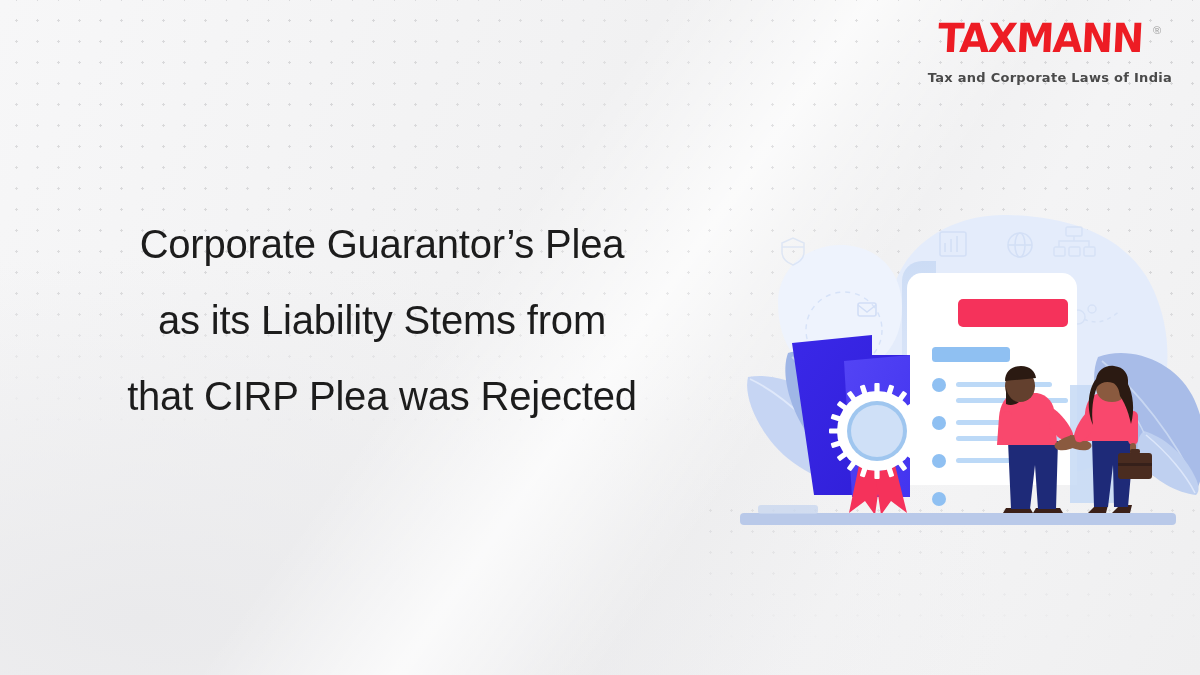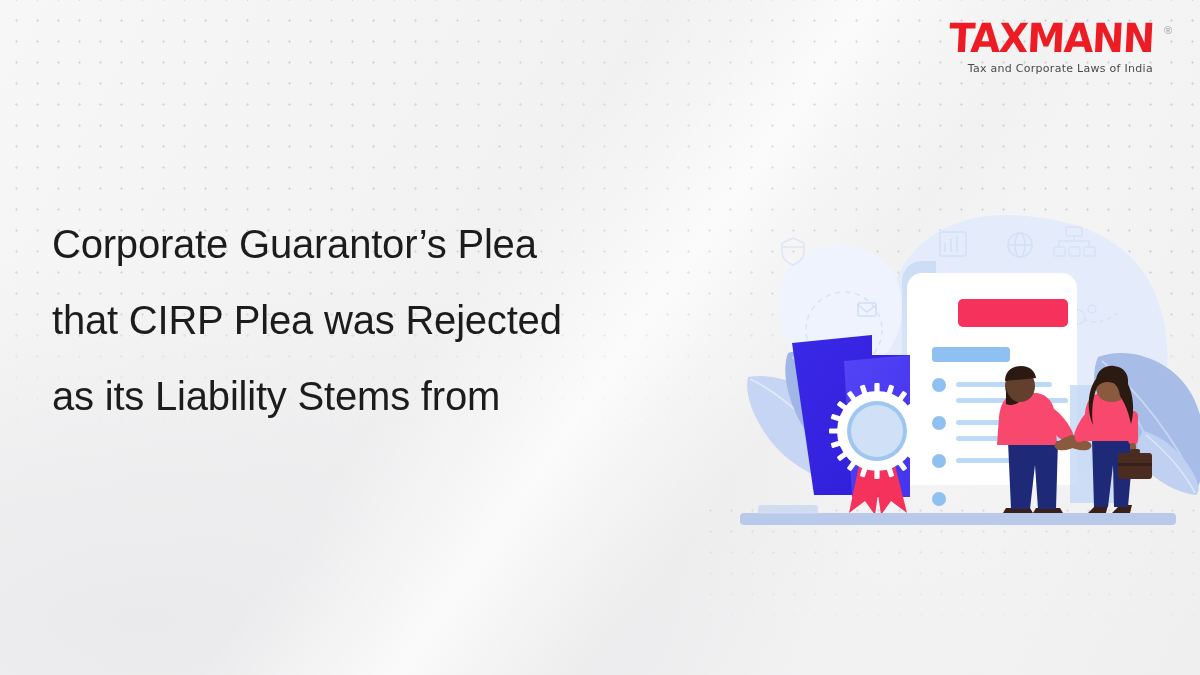--- a/index.html
+++ b/index.html
@@ -69,40 +69,40 @@
   }
   .logo-reg {
     position:absolute;
     right:-15px; top:-2px;
     font-size:11px;
     color:#9a9a9a;
     font-weight:normal;
     transform:skewX(3deg);
   }
   .logo-tag {
-    margin-top:5px;
+    margin-top:13px;
     font-family:"DejaVu Sans", sans-serif;
-    font-weight:normal;
-    font-size:11px;
+    font-weight:bold;
+    font-size:13px;
     letter-spacing:.28px;
     color:#4a4a4a;
   }
 
   
   .headline {
     position:absolute;
     left:52px; top:206px;
     width:660px;
     font-size:40px;
     line-height:76px;
     color:#1c1c1c;
     font-weight:400;
     letter-spacing:-.2px;
   }
-  .headline .ln { display:block; white-space:nowrap; }
+  .headline .ln { display:block; white-space:nowrap;text-align:center; }
 
   
   .illus { position:absolute; left:740px; top:195px; width:460px; height:340px; }
   .illus svg { display:block; }
 </style>
 </head>
 <body>
 
 <div id="banner">
 
@@ -110,22 +110,22 @@
   <div class="dot-field"></div>
   <div class="dot-field-low"></div>
 
   <div class="logo-block">
     <div class="logo-word">TAXMANN</div><span class="logo-reg" style="position:relative;right:auto;top:-18px;display:inline-block;margin-left:2px;">®</span>
     <div class="logo-tag">Tax and Corporate Laws of India</div>
   </div>
 
   <div class="headline">
     <span class="ln">Corporate Guarantor’s Plea</span>
+    <span class="ln">as its Liability Stems from</span>
     <span class="ln">that CIRP Plea was Rejected</span>
-    <span class="ln">as its Liability Stems from</span>
   </div>
 
   <div class="illus">
   <svg width="460" height="340" viewBox="0 0 460 340" xmlns="http://www.w3.org/2000/svg">
     <defs>
       <clipPath id="docClip">
         <path d="M180 78 h142 a14 14 0 0 1 14 14 v194 h-170 v-194 a14 14 0 0 1 14 -14 z"></path>
       </clipPath>
       <linearGradient id="docSide" x1="0" y1="0" x2="0" y2="1">
         <stop offset="0" stop-color="#ccdcf5"></stop>

